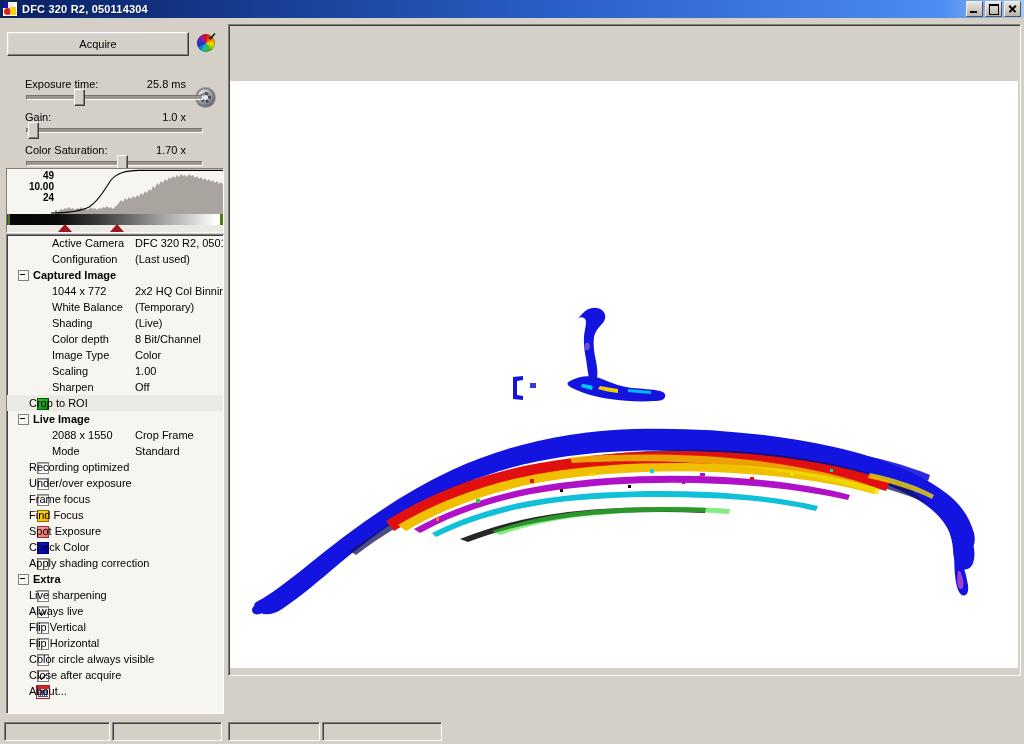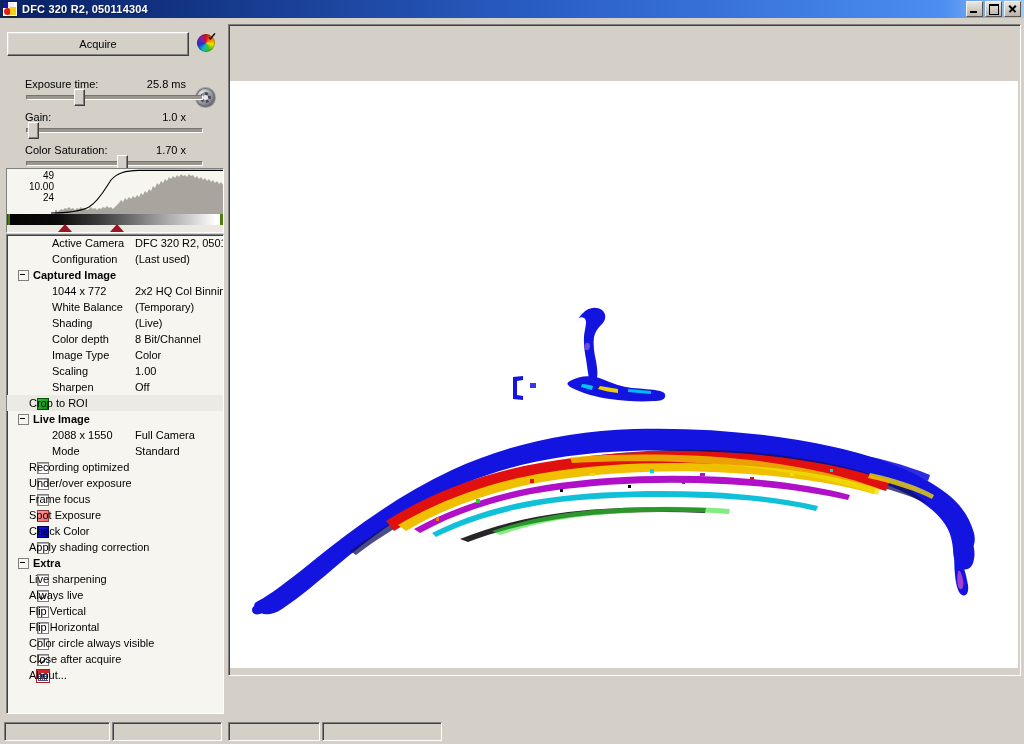--- a/index.html
+++ b/index.html
@@ -99,20 +99,21 @@
   }
   .sl-tick{position:absolute;top:29px;width:1px;height:4px;background:#6f6a62;}
 
   
   .histwrap{
     position:absolute;left:6px;top:150px;width:216px;height:63px;
     background:#4d7c0f;
     border:1px solid #808080;border-right-color:#ffffff;border-bottom-color:#ffffff;
     box-shadow:inset 1px 1px 0 #404040;
     overflow:hidden;
+    font-weight:bold;
   }
   .hist-plot{position:absolute;left:0;top:0;width:216px;height:45px;background:#f7f5f0;}
   .hist-labels{position:absolute;left:3px;top:1px;z-index:4;line-height:11px;font-size:10px;color:#000;}
   .hist-labels div{text-align:right;width:44px;}
   .gradbar{
     position:absolute;left:3px;top:45px;width:210px;height:11px;
     background:linear-gradient(to right,#050505 0%,#0a0a0a 22%,#3a3a3a 42%,#6e6e6e 58%,#9a9a9a 70%,#c8c8c8 84%,#ffffff 98%);
   }
   .gradfoot{position:absolute;left:0;top:56px;width:216px;height:8px;background:#ece9e2;}
   .marker{
@@ -330,37 +331,41 @@
         <div class="trow alt">
           <span class="cb swatch green"></span>
           <span class="t-name ind1">Crop to ROI</span>
         </div>
         <div class="trow">
           <span class="expander"></span>
           <span class="t-name grp">Live Image</span>
         </div>
         <div class="trow">
           <span class="t-name ind2">2088 x 1550</span>
-          <span class="t-val">Full Camera</span>
+          <span class="t-val">Crop Frame</span>
         </div>
         <div class="trow">
           <span class="t-name ind2">Mode</span>
           <span class="t-val">Standard</span>
         </div>
         <div class="trow">
           <span class="cb"></span>
           <span class="t-name ind1">Recording optimized</span>
         </div>
         <div class="trow">
           <span class="cb"></span>
           <span class="t-name ind1">Under/over exposure</span>
         </div>
         <div class="trow">
           <span class="cb"></span>
           <span class="t-name ind1">Frame focus</span>
+        </div>
+        <div class="trow">
+          <span class="cb swatch gold"></span>
+          <span class="t-name ind1">Find Focus</span>
         </div>
         <div class="trow">
           <span class="cb swatch salmon"></span>
           <span class="t-name ind1">Spot Exposure</span>
         </div>
         <div class="trow">
           <span class="cb swatch blue"></span>
           <span class="t-name ind1">Check Color</span>
         </div>
         <div class="trow">

